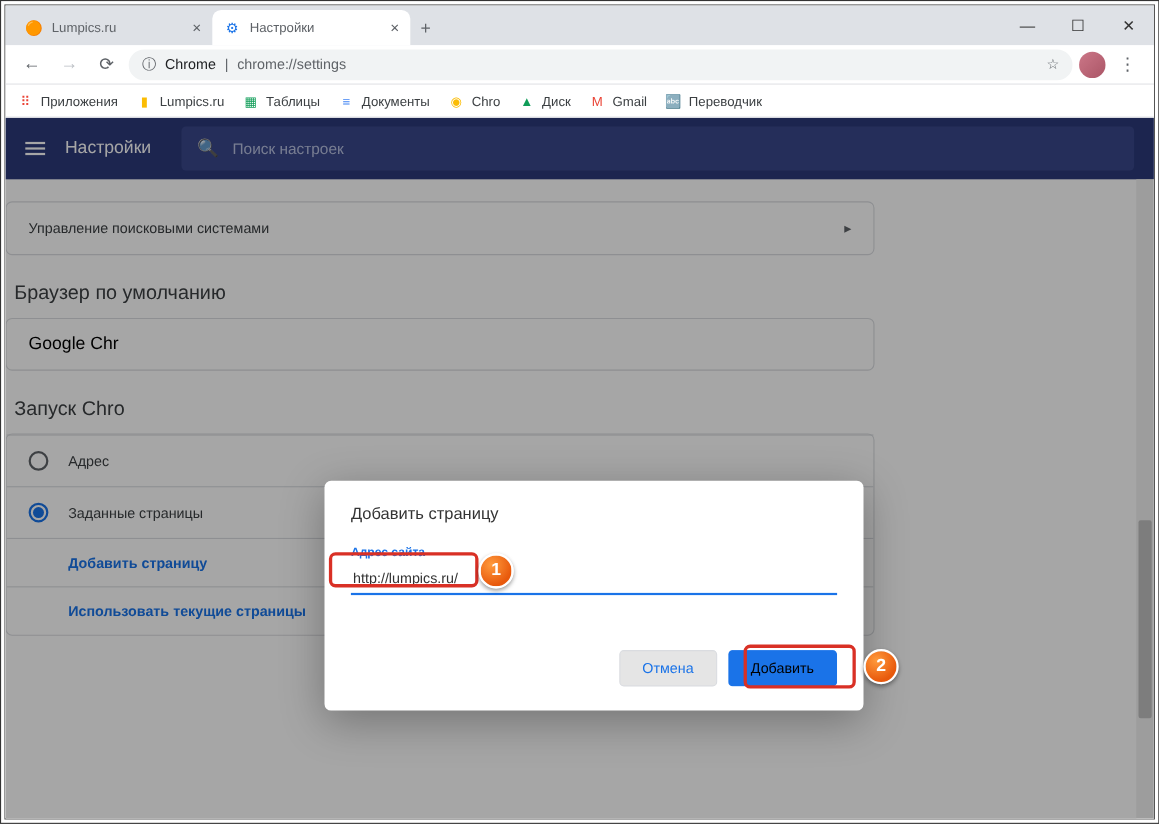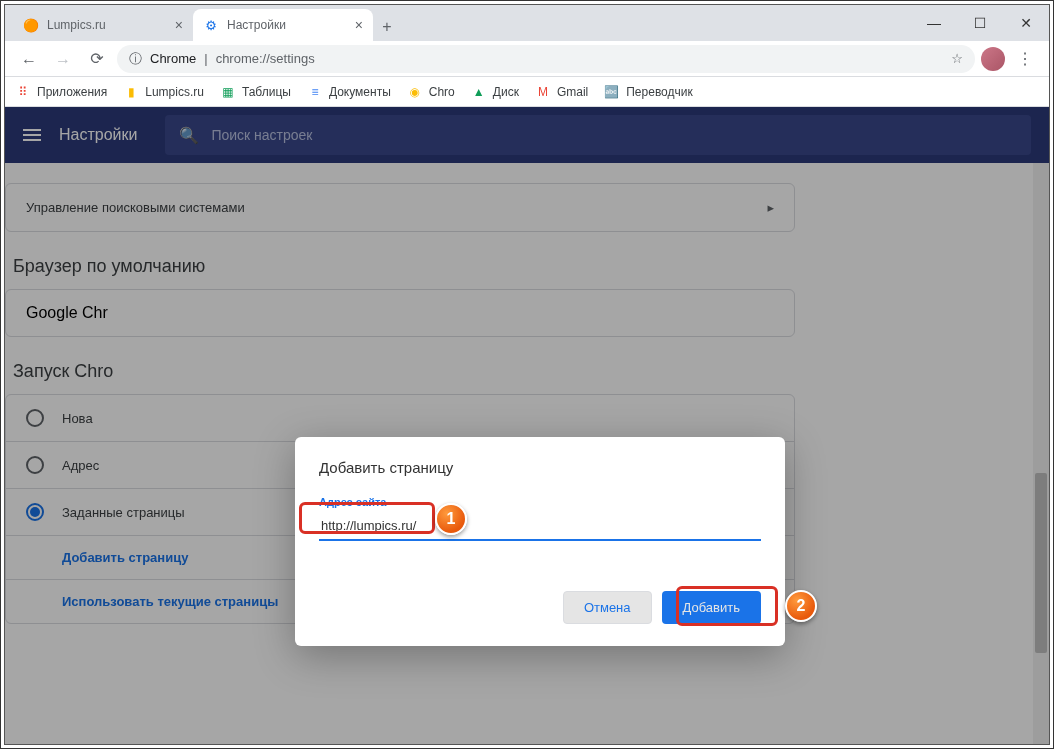--- a/index.html
+++ b/index.html
@@ -60,21 +60,21 @@
 
 .overlay{position:absolute;inset:0;background:rgba(0,0,0,0.35)}
 .dialog{position:absolute;left:290px;top:330px;width:490px;background:#fff;border-radius:6px;box-shadow:0 10px 40px rgba(0,0,0,0.3);padding:22px 24px}
 .dialog h3{font-size:15px;color:#333;font-weight:normal;margin-bottom:20px}
 .field-label{font-size:11px;color:#1a73e8;margin-bottom:4px;font-weight:bold}
 .field-wrap{position:relative}
 .field-input{width:100%;border:none;border-bottom:2px solid #1a73e8;padding:6px 2px;font-size:13px;color:#333;outline:none;background:transparent}
 .dialog-actions{display:flex;justify-content:flex-end;gap:10px;margin-top:50px}
 .btn{padding:8px 20px;font-size:13px;border-radius:4px;cursor:pointer;border:1px solid transparent}
 .btn-cancel{background:#e5e5e5;color:#1a73e8;border-color:#dadce0}
-.btn-primary{background:#1a73e8;color:#e5e5e5}
+.btn-primary{background:#1a73e8;color:#000000}
 
 
 .marker{position:absolute;border:3px solid #d93025;border-radius:6px;pointer-events:none}
 .num-badge{position:absolute;width:32px;height:32px;border-radius:50%;background:radial-gradient(circle at 35% 30%,#ff9a3c,#e8590c 70%);color:#fff;font-weight:bold;display:flex;align-items:center;justify-content:center;font-size:16px;border:2px solid #fff;box-shadow:0 2px 4px rgba(0,0,0,0.4);pointer-events:none}
 </style>
 </head>
 <body>
 
 <div class="wrap">
 
@@ -172,24 +172,20 @@
         </div>
       </div>
 
       <div class="section-title">Браузер по умолчанию</div>
       <div class="card pad">
         <span>Google Chr</span>
       </div>
 
       <div class="section-title">Запуск Chro</div>
       <div class="card">
-        <div class="radio-row">
-          <span class="radio"></span>
-          <span>Нова</span>
-        </div>
         <div class="radio-row divider">
           <span class="radio"></span>
           <span>Адрес</span>
         </div>
         <div class="radio-row divider">
           <span class="radio sel"></span>
           <span>Заданные страницы</span>
         </div>
         <div class="link-row">Добавить страницу</div>
         <div class="link-row">Использовать текущие страницы</div>

